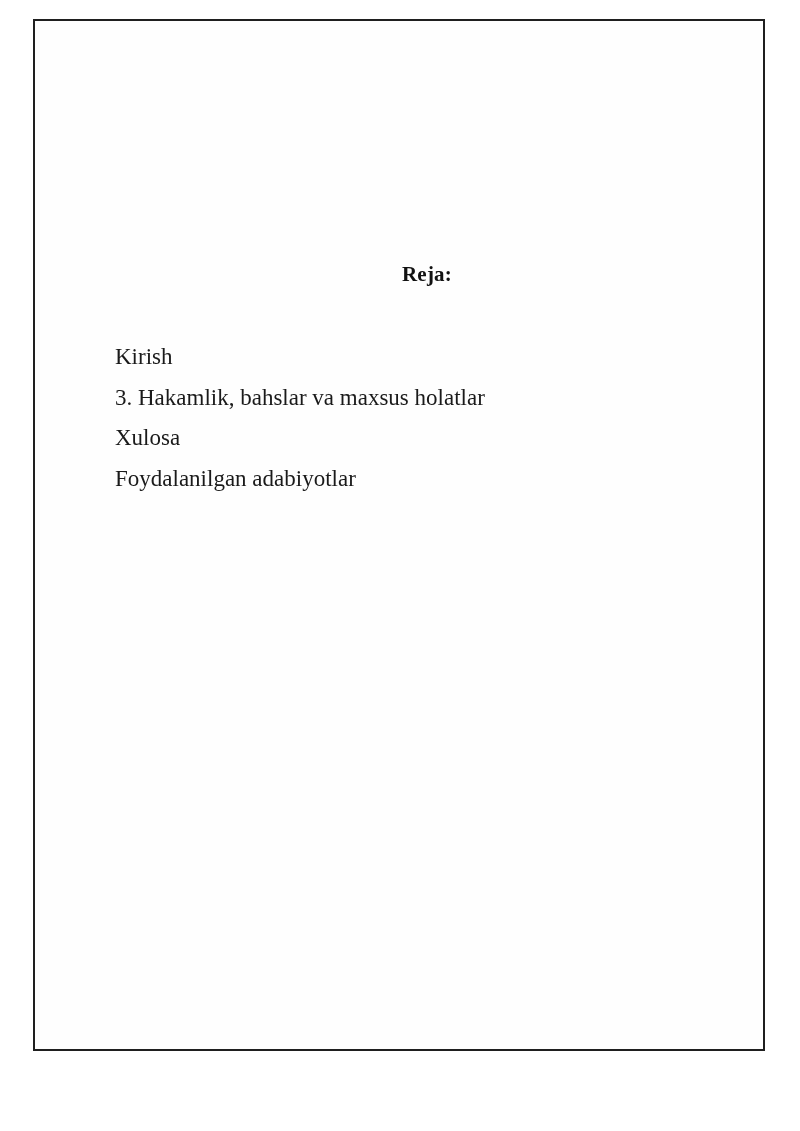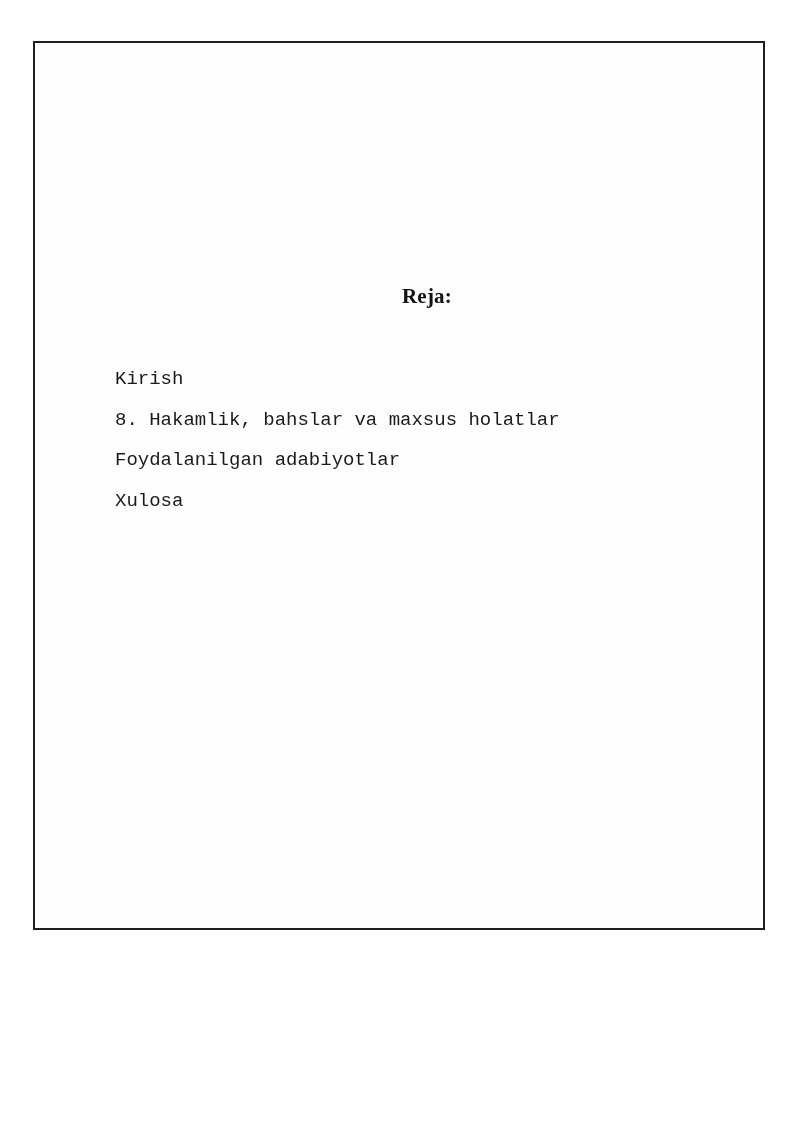--- a/index.html
+++ b/index.html
@@ -5,56 +5,55 @@
   * { margin: 0; padding: 0; box-sizing: border-box; }
   html, body {
     width: 800px;
     height: 1131px;
     background: #ffffff;
     font-family: "Liberation Serif", "DejaVu Serif", serif;
   }
   .page {
     position: absolute;
     left: 33px;
-    top: 41px;
+    top: 19px;
     width: 732px;
-    height: 889px;
+    height: 1032px;
     border: 2px solid #1f1f1f;
     background: #fefefe;
   }
   .content {
     padding: 0 24px 0 80px; 
   }
   .doc-title {
     margin-top: 240px;
     text-align: center;
     font-size: 21px;
     font-weight: bold;
     line-height: 26px;
     color: #111111;
     letter-spacing: 0.2px;
   }
   .plan-list {
     margin-top: 50px;
     list-style: none;
   }
   .plan-list li {
-    font-size: 19px;
+    font-size: 23px;
     line-height: 40.5px;
     color: #1a1a1a;
     white-space: nowrap;
-    font-family: Liberation Mono, monospace;
   }
 </style>
 </head>
 <body>
 
 <div class="page">
   <div class="content">
     <h1 class="doc-title">Reja:</h1>
     <ul class="plan-list">
       <li>Kirish</li>
-      <li>8. Hakamlik, bahslar va maxsus holatlar</li>
+      <li>3. Hakamlik, bahslar va maxsus holatlar</li>
+      <li>Xulosa</li>
       <li>Foydalanilgan adabiyotlar</li>
-      <li>Xulosa</li>
     </ul>
   </div>
 </div>
 
 </body></html>

